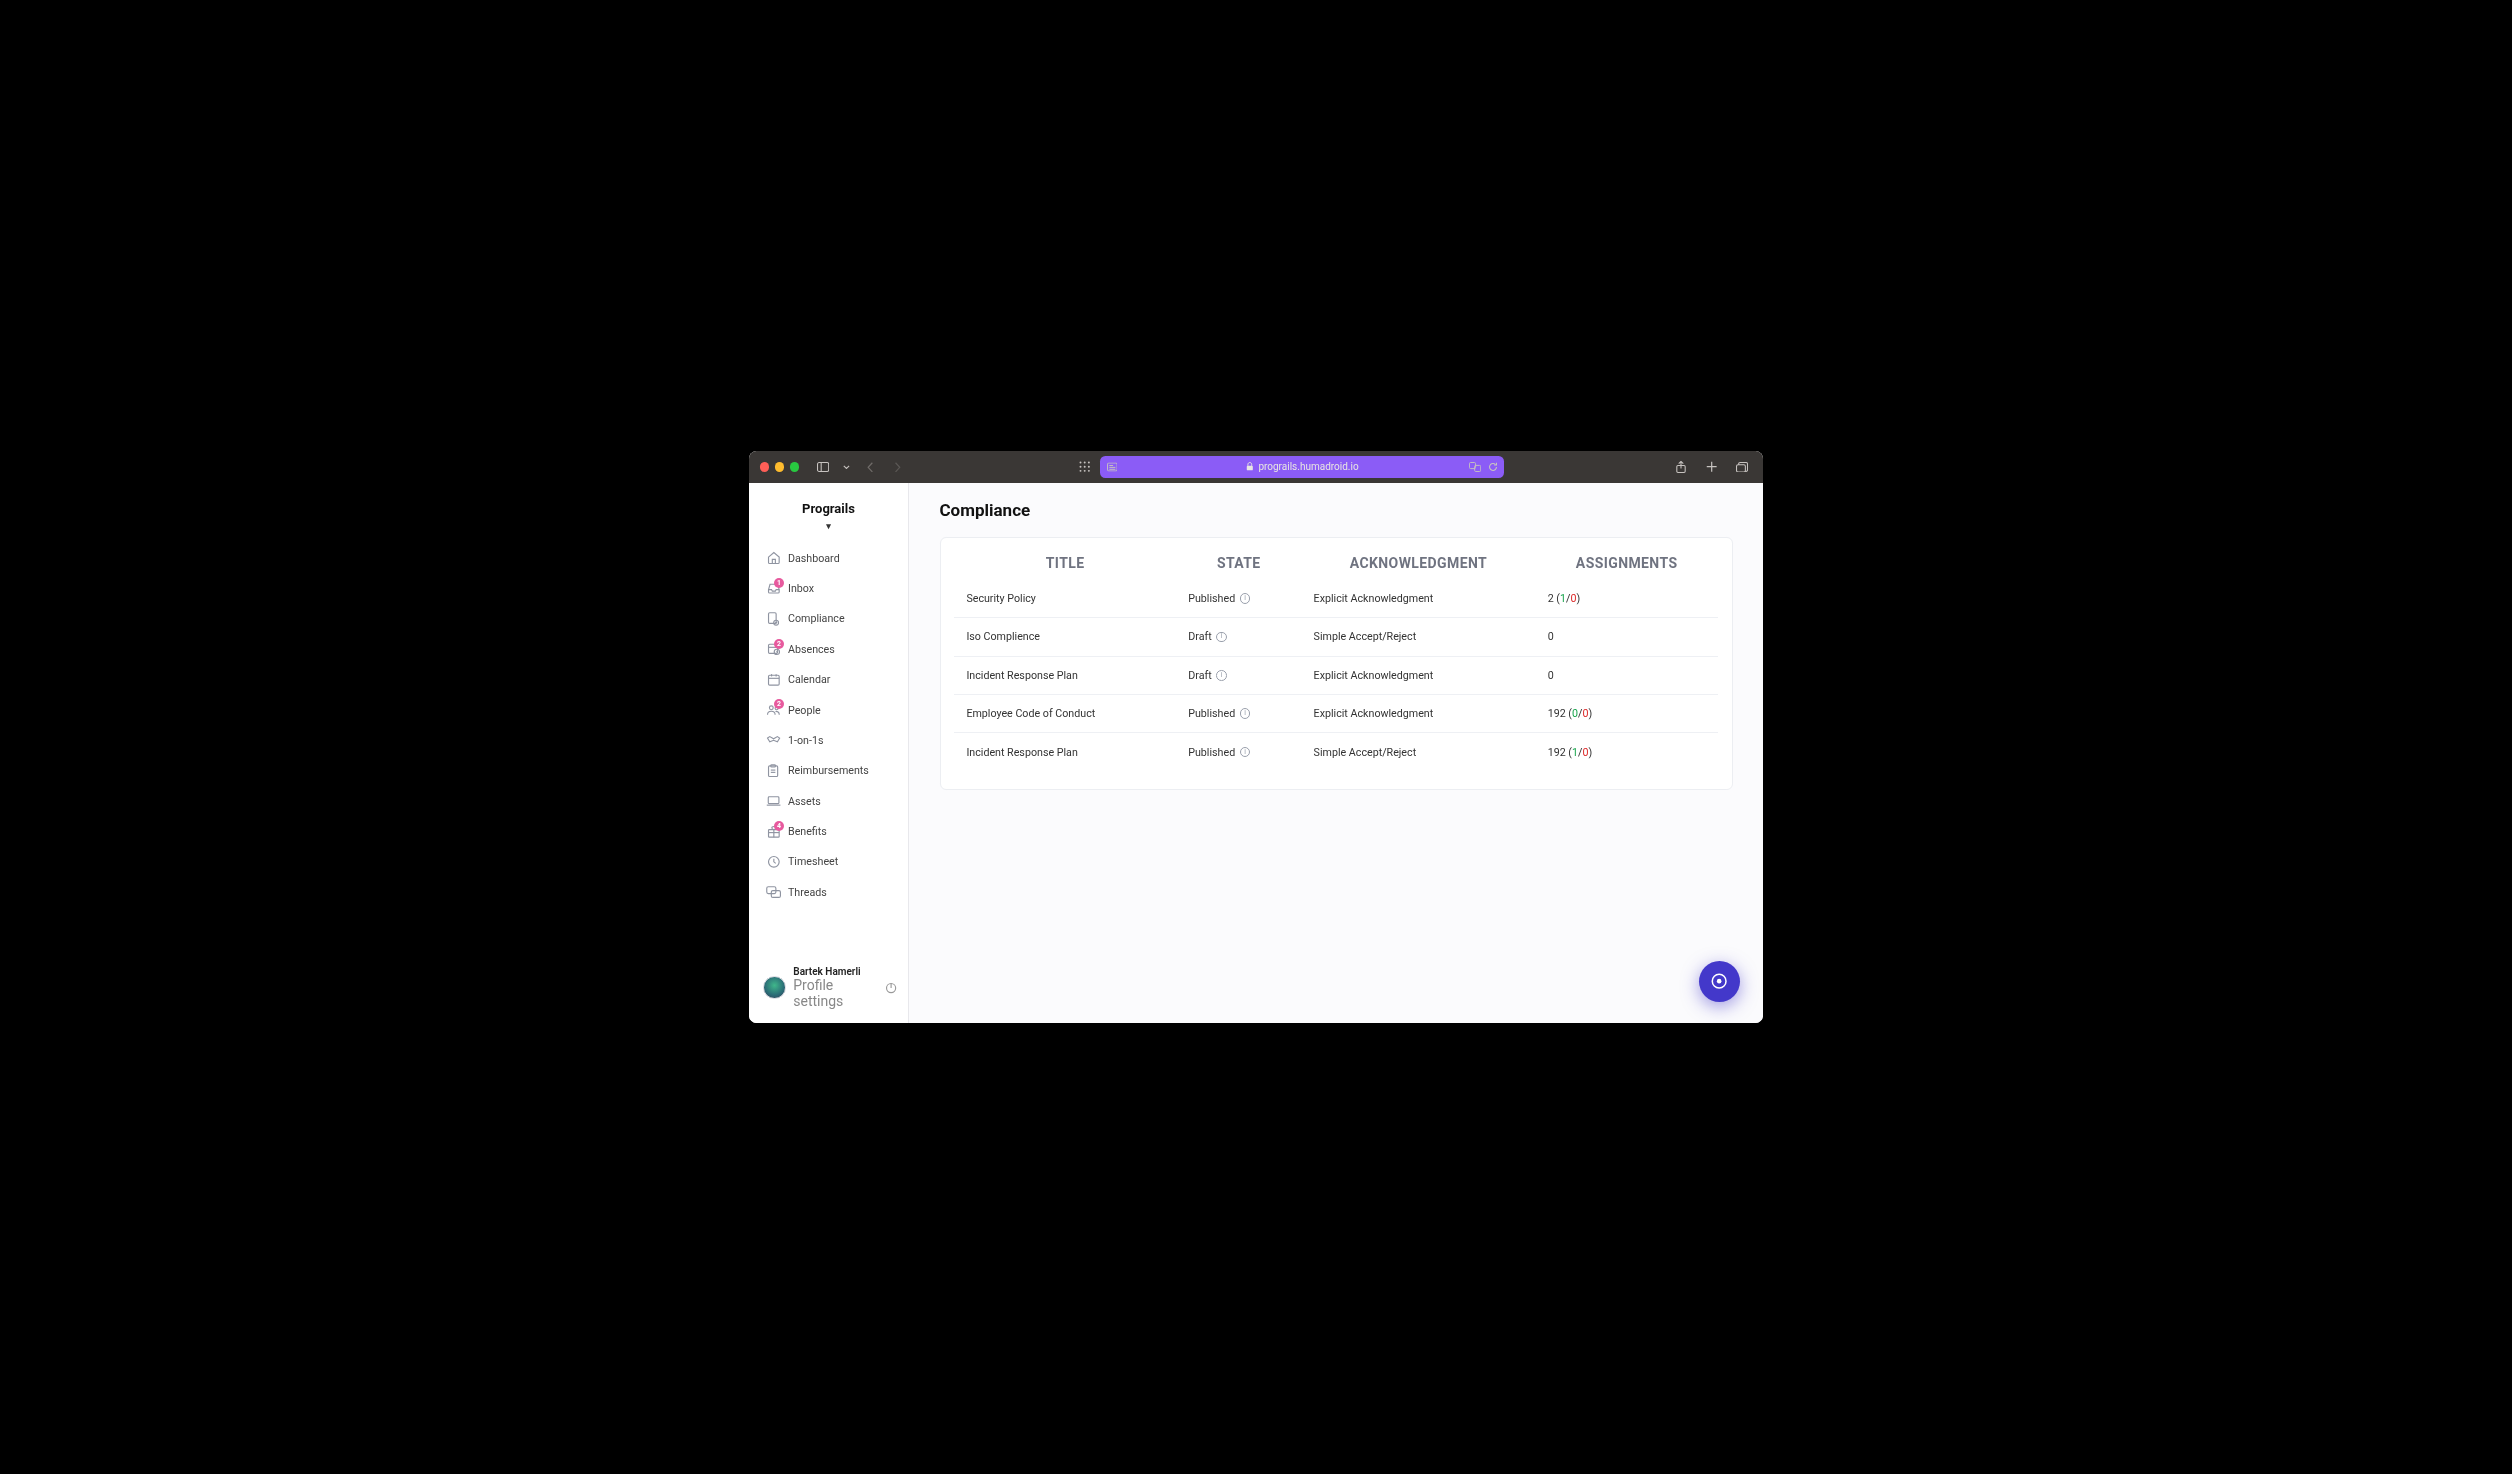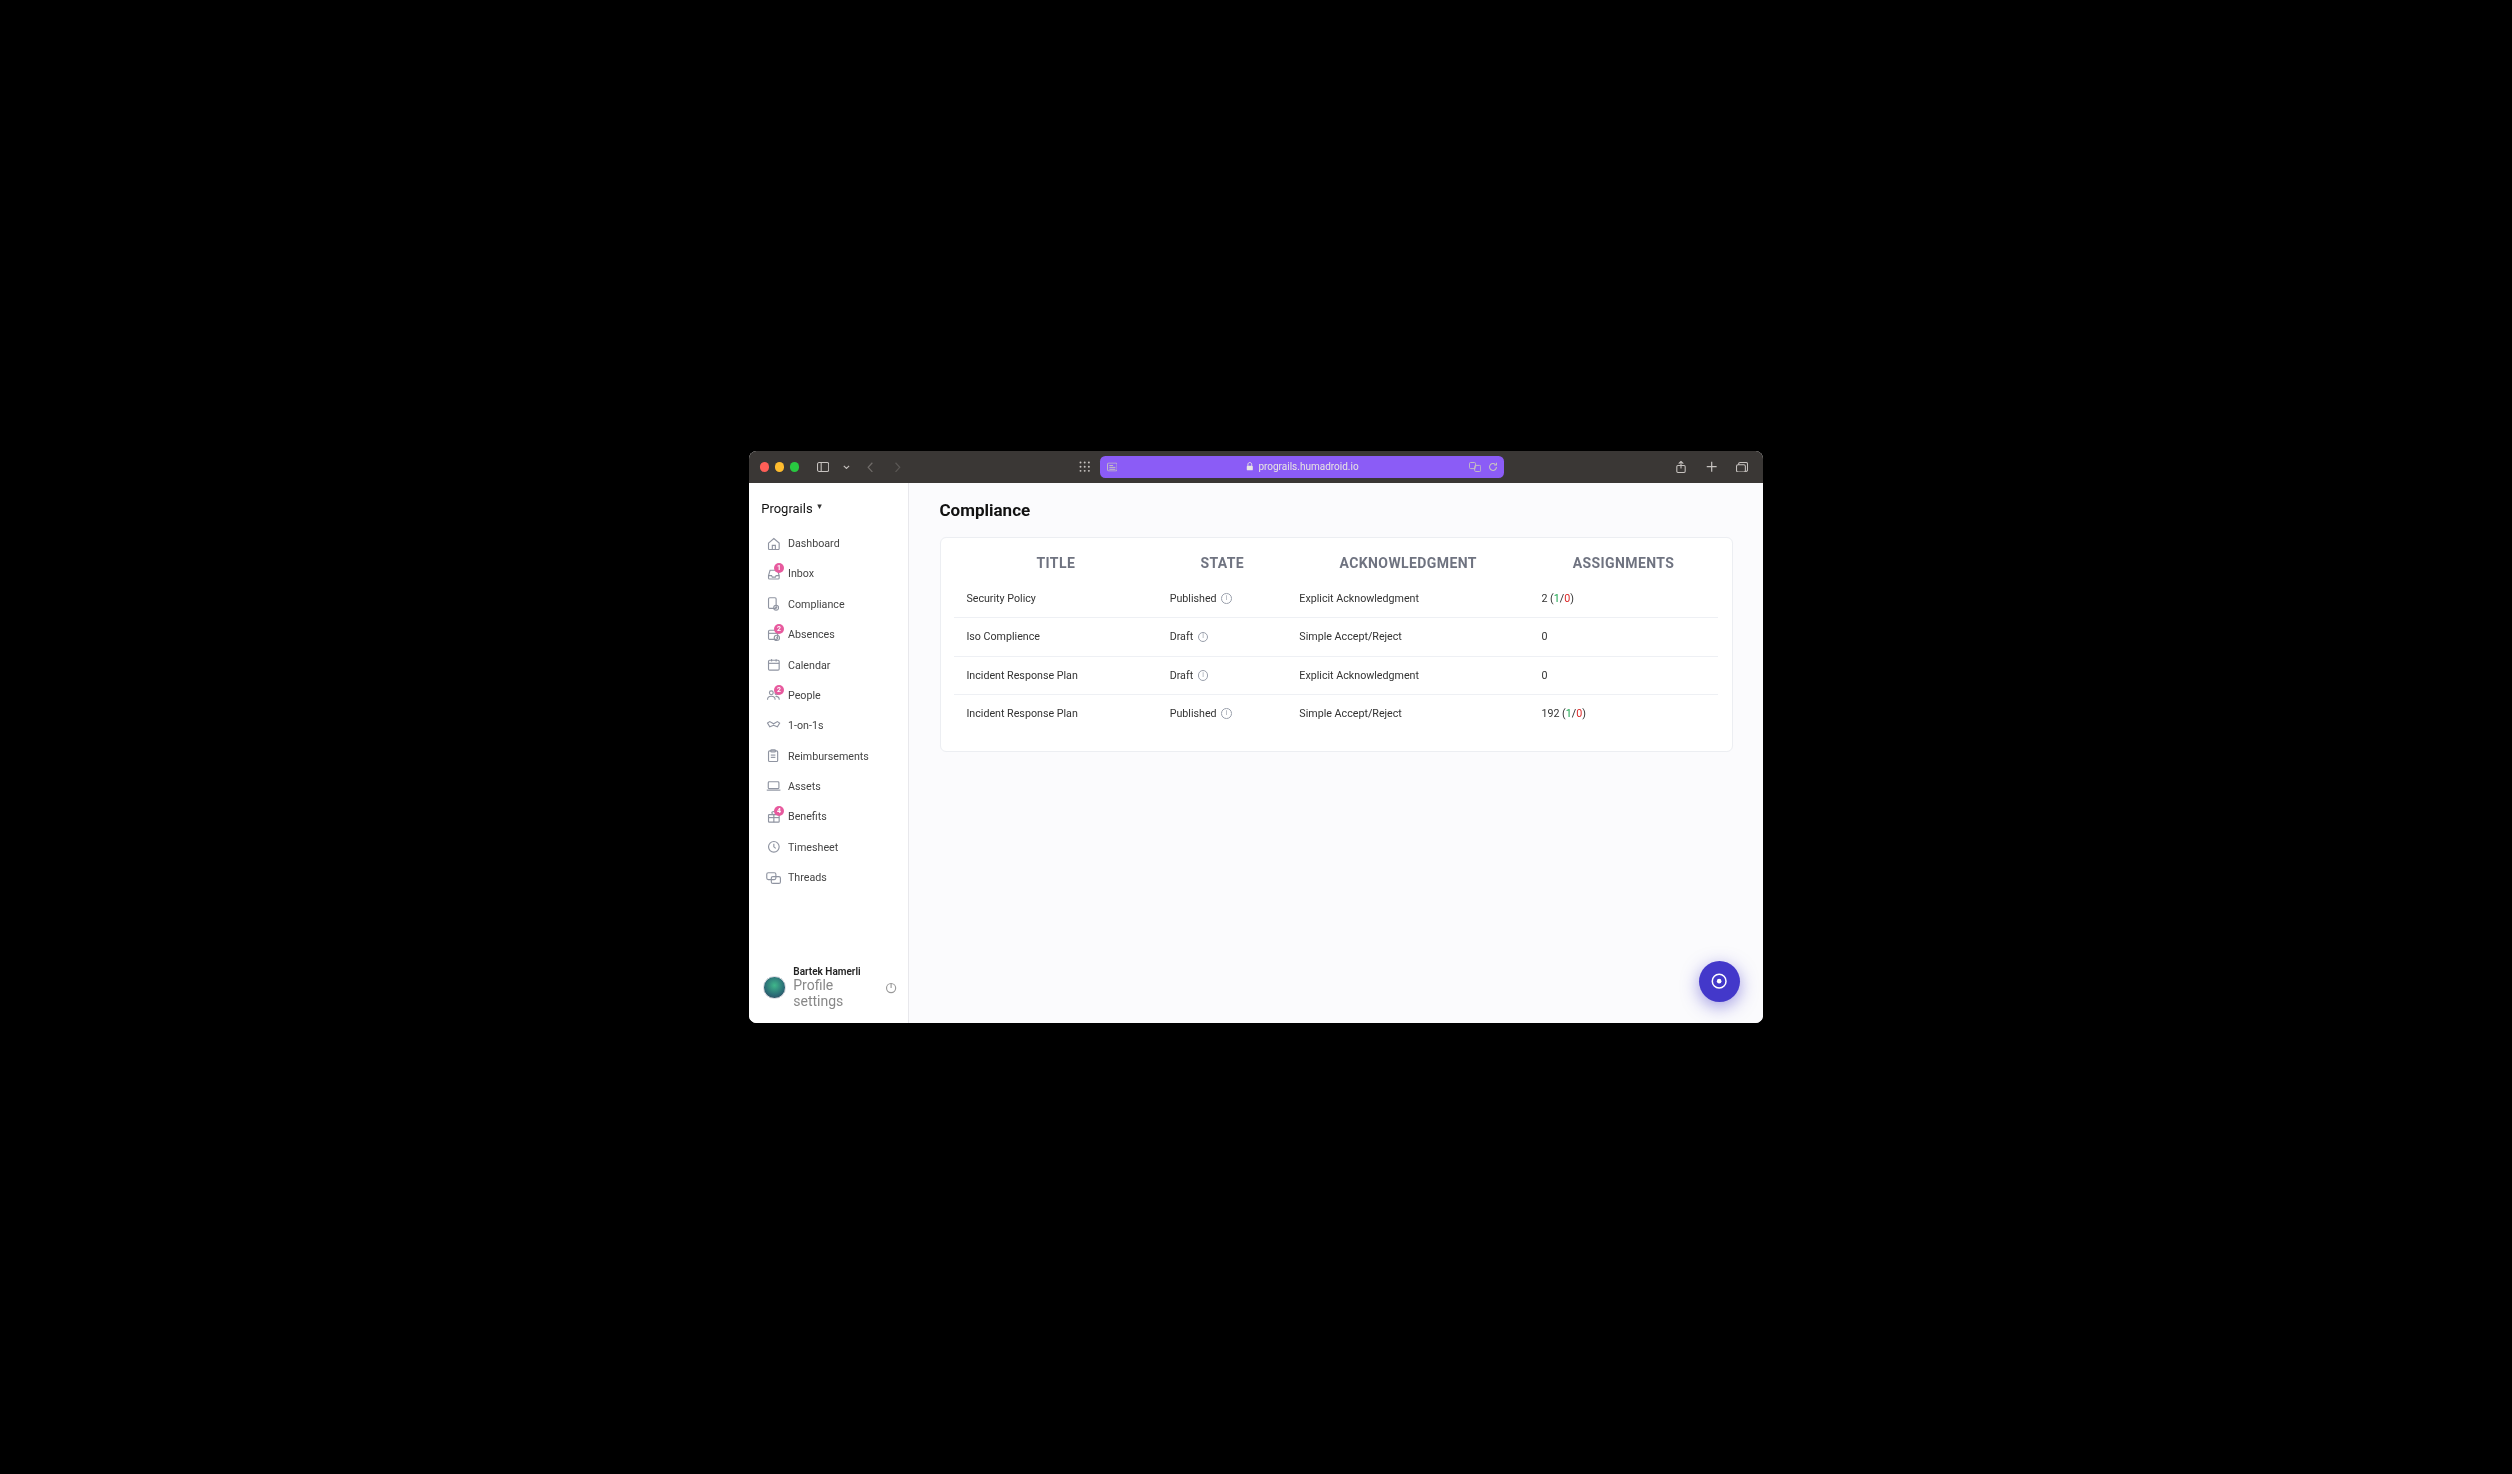--- a/index.html
+++ b/index.html
@@ -82,24 +82,25 @@
   }
   .sidebar {
     width: 160px;
     border-right: 0.8px solid #e8e8ec;
     background: #fff;
     display: flex;
     flex-direction: column;
     padding: 15.2px 7.6px 7.6px 10.7px;
   }
   .org {
-    display: flex; gap: 4.6px;
-    font-size: 13px; font-weight: 400; color: #111;
+    display: flex; align-items: center; gap: 4.6px;
+    font-size: 13px; font-weight: 700; color: #111;
     padding: 3px 4.6px 13.7px 1.5px;
     cursor: pointer;
+    flex-direction: column;
   }
   .org .caret { font-size: 9.1px; color: #333; }
   .nav { display: flex; flex-direction: column; gap: 3px; }
   .nav-item {
     display: flex; align-items: center; gap: 7px;
     padding: 6.1px 6.1px;
     border-radius: 4.6px;
     color: #444;
     font-size: 10.7px;
     cursor: pointer;
@@ -495,20 +496,29 @@
                 <tr>
                   <td>Incident Response Plan</td>
                   <td><span class="state-cell">
                       <span>Draft</span>
                       <span class="info-icon">i</span>
                     </span></td>
                   <td>Explicit Acknowledgment</td>
                   <td class="assign">0</td>
                 </tr>
                 <tr>
+                  <td>Employee Code of Conduct</td>
+                  <td><span class="state-cell">
+                      <span>Published</span>
+                      <span class="info-icon">i</span>
+                    </span></td>
+                  <td>Explicit Acknowledgment</td>
+                  <td class="assign">192 (<span class="g">0</span>/<span class="r">0</span>)</td>
+                </tr>
+                <tr>
                   <td>Incident Response Plan</td>
                   <td><span class="state-cell">
                       <span>Published</span>
                       <span class="info-icon">i</span>
                     </span></td>
                   <td>Simple Accept/Reject</td>
                   <td class="assign">192 (<span class="g">1</span>/<span class="r">0</span>)</td>
                 </tr>
               </tbody>
           </table>

